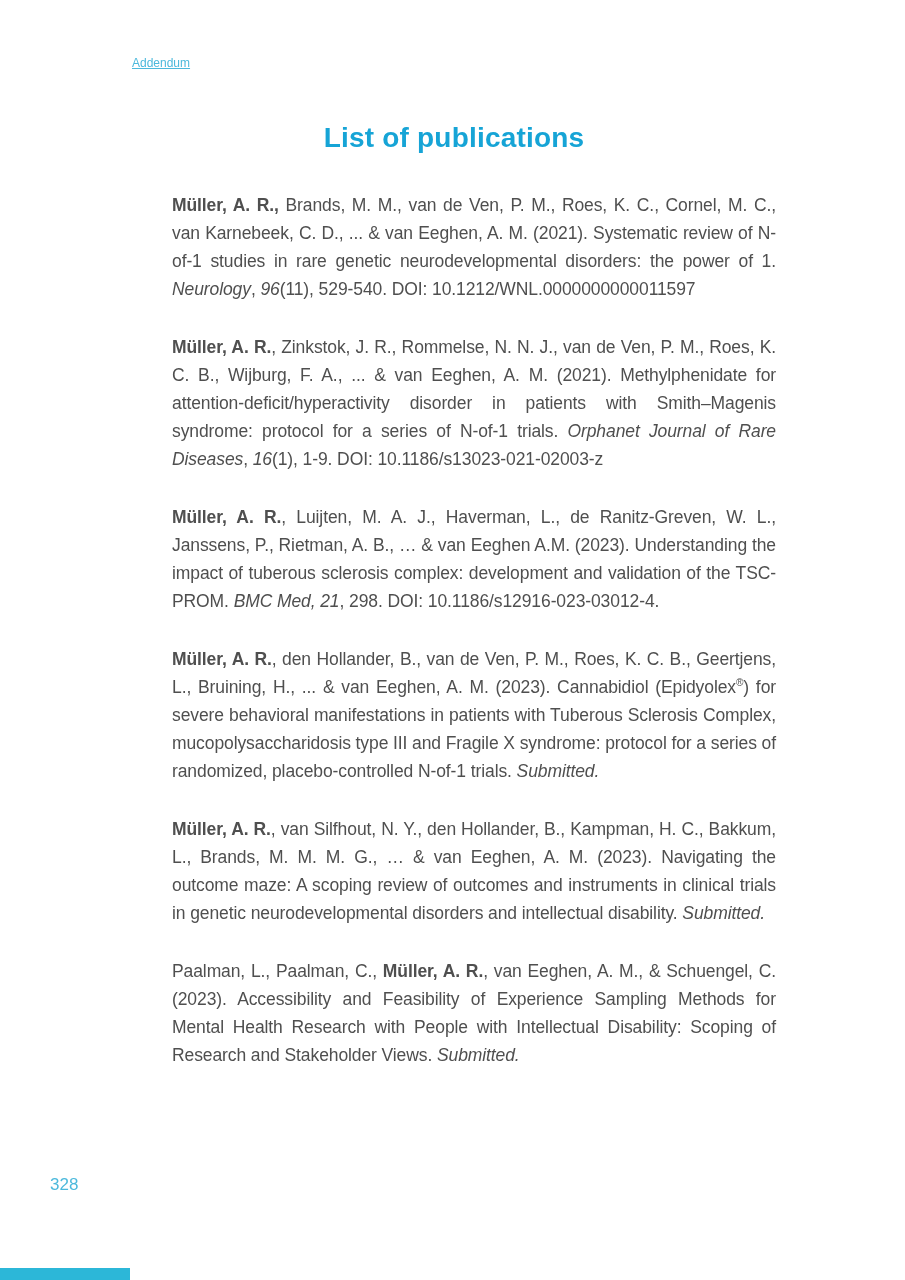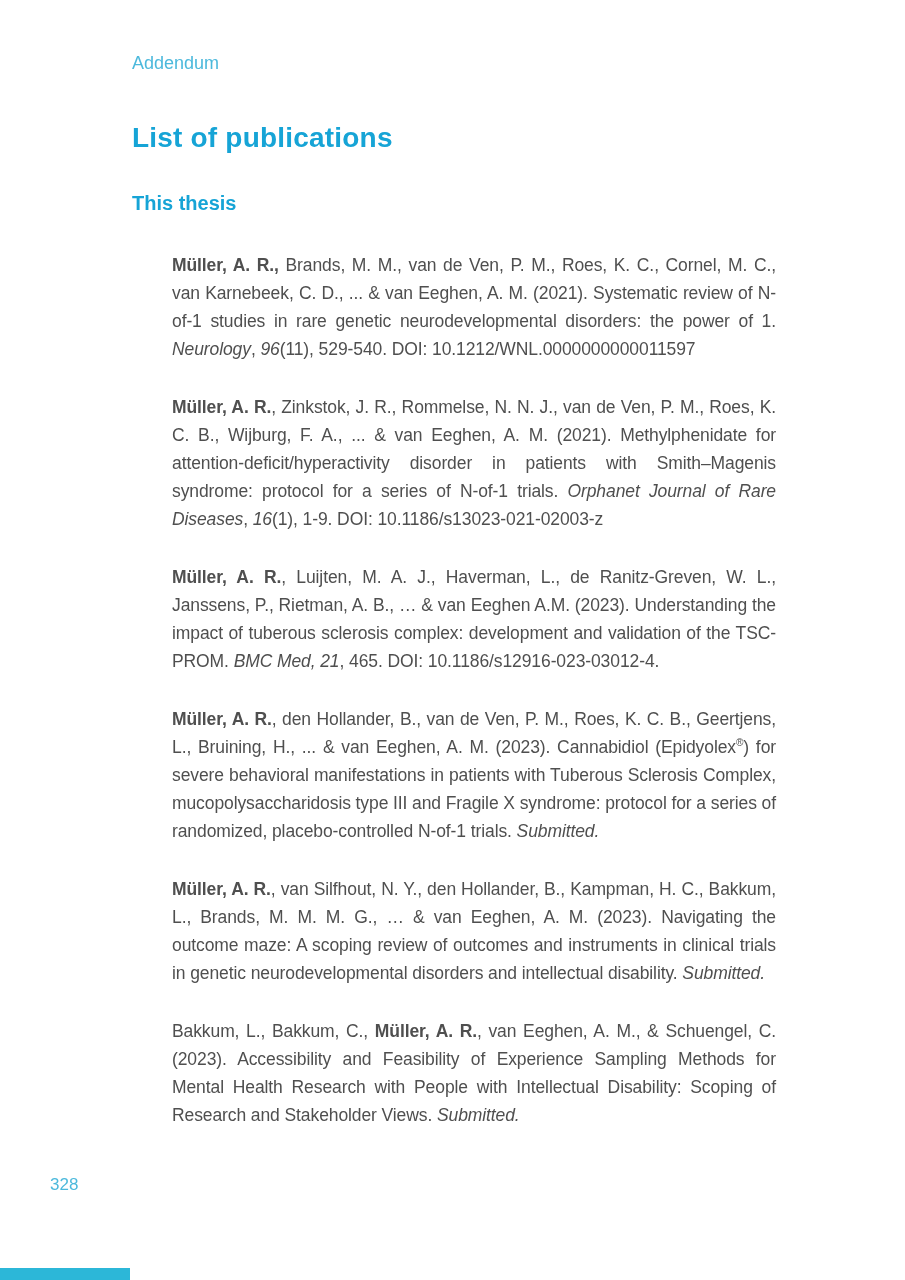--- a/index.html
+++ b/index.html
@@ -7,32 +7,34 @@
     position: relative;
     width: 905px;
     height: 1280px;
     background: #ffffff;
     font-family: "Liberation Sans", sans-serif;
     box-sizing: border-box;
     padding: 55px 129px 0 132px;
     overflow: hidden;
   }
   .running-header {
-    font-size: 18px;
+    font-size: 12px;
     line-height: 16px;
     color: var(--light-accent, #4cb9dc);
     font-weight: 400;
+    text-decoration: underline;
   }
   .page-title {
     margin: 50px 0 0 0;
     font-size: 28px;
     line-height: 34px;
     font-weight: 700;
     color: var(--accent, #16a4d6);
     letter-spacing: 0.2px;
+    text-align: center;
   }
   .section-heading {
     margin: 36px 0 0 0;
     font-size: 20px;
     line-height: 24px;
     font-weight: 700;
     color: var(--accent, #16a4d6);
   }
   .publications {
     margin-top: 36px;
@@ -68,27 +70,26 @@
   }
 </style>
 </head>
 <body>
 
 <div class="page">
   <div class="running-header">Addendum</div>
 
   <h1 class="page-title">List of publications</h1>
 
-  <h2 class="section-heading">This thesis</h2>
 
   <div class="publications">
       <p class="pub"><span class="b">Müller, A. R.,</span><span> Brands, M. M., van de Ven, P. M., Roes, K. C., Cornel, M. C., van Karnebeek, C. D., ... &amp; van Eeghen, A. M. (2021). Systematic review of N-of-1 studies in rare genetic neurodevelopmental disorders: the power of 1. </span><span class="i">Neurology</span><span>, </span><span class="i">96</span><span>(11), 529-540. DOI: 10.1212/WNL.0000000000011597</span></p>
       <p class="pub"><span class="b">Müller, A. R.</span><span>, Zinkstok, J. R., Rommelse, N. N. J., van de Ven, P. M., Roes, K. C. B., Wijburg, F. A., ... &amp; van Eeghen, A. M. (2021). Methylphenidate for attention-deficit/hyperactivity disorder in patients with Smith–Magenis syndrome: protocol for a series of N-of-1 trials. </span><span class="i">Orphanet Journal of Rare Diseases</span><span>, </span><span class="i">16</span><span>(1), 1-9. DOI: 10.1186/s13023-021-02003-z</span></p>
-      <p class="pub"><span class="b">Müller, A. R.</span><span>, Luijten, M. A. J., Haverman, L., de Ranitz-Greven, W. L., Janssens, P., Rietman, A. B., … &amp; van Eeghen A.M. (2023). Understanding the impact of tuberous sclerosis complex: development and validation of the TSC-PROM. </span><span class="i">BMC Med, 21</span><span>, 465. DOI: 10.1186/s12916-023-03012-4.</span></p>
+      <p class="pub"><span class="b">Müller, A. R.</span><span>, Luijten, M. A. J., Haverman, L., de Ranitz-Greven, W. L., Janssens, P., Rietman, A. B., … &amp; van Eeghen A.M. (2023). Understanding the impact of tuberous sclerosis complex: development and validation of the TSC-PROM. </span><span class="i">BMC Med, 21</span><span>, 298. DOI: 10.1186/s12916-023-03012-4.</span></p>
       <p class="pub"><span class="b">Müller, A. R.</span><span>, den Hollander, B., van de Ven, P. M., Roes, K. C. B., Geertjens, L., Bruining, H., ... &amp; van Eeghen, A. M. (2023). Cannabidiol (Epidyolex</span><span class="sup">®</span><span>) for severe behavioral manifestations in patients with Tuberous Sclerosis Complex, mucopolysaccharidosis type III and Fragile X syndrome: protocol for a series of randomized, placebo-controlled N-of-1 trials. </span><span class="i">Submitted.</span></p>
       <p class="pub"><span class="b">Müller, A. R.</span><span>, van Silfhout, N. Y., den Hollander, B., Kampman, H. C., Bakkum, L., Brands, M. M. M. G., … &amp; van Eeghen, A. M. (2023). Navigating the outcome maze: A scoping review of outcomes and instruments in clinical trials in genetic neurodevelopmental disorders and intellectual disability. </span><span class="i">Submitted.</span></p>
-      <p class="pub"><span>Bakkum, L., Bakkum, C., </span><span class="b">Müller, A. R.</span><span>, van Eeghen, A. M., &amp; Schuengel, C. (2023). Accessibility and Feasibility of Experience Sampling Methods for Mental Health Research with People with Intellectual Disability: Scoping of Research and Stakeholder Views. </span><span class="i">Submitted.</span></p>
+      <p class="pub"><span>Paalman, L., Paalman, C., </span><span class="b">Müller, A. R.</span><span>, van Eeghen, A. M., &amp; Schuengel, C. (2023). Accessibility and Feasibility of Experience Sampling Methods for Mental Health Research with People with Intellectual Disability: Scoping of Research and Stakeholder Views. </span><span class="i">Submitted.</span></p>
     </div>
 
   <div class="page-number">328</div>
 
   <div class="footer-bar"></div>
 </div>
 
 </body></html>

